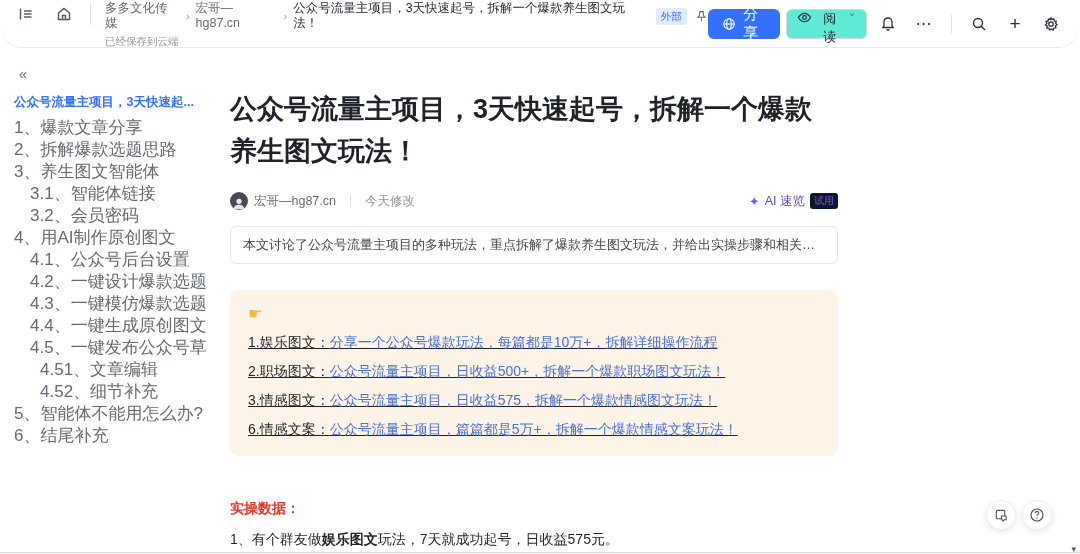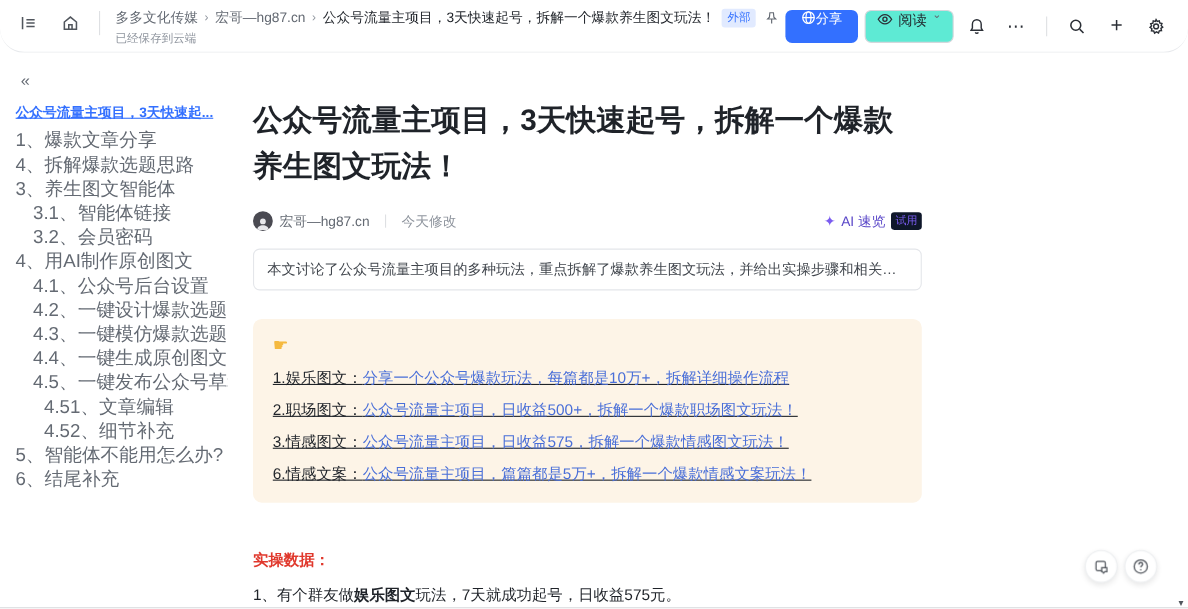--- a/index.html
+++ b/index.html
@@ -15,38 +15,38 @@
   .tb-divider { width:1px; height:22px; background:#dee0e3; margin:5px 4px 0 2px; }
   .crumb-block { display:flex; flex-direction:column; line-height:15px; padding-top:3px; }
   .crumb-row { display:flex; align-items:center; gap:6px; font-size:12.5px; color:#646a73; }
   .crumb-row .sep { color:#8f959e; font-size:11px; }
   .crumb-last { color:#1f2329; }
   .badge-ext { background:#e1eaff; color:#3370ff; font-size:10.5px; padding:1px 5px; border-radius:3px; }
   .pin-ic { color:#646a73; margin-left:2px; }
   .saved { font-size:10.5px; color:#8f959e; margin-top:3px; }
 
   .tb-right { display:flex; align-items:center; gap:6px; }
-  .btn-share { display:flex; align-items:flex-start; gap:0; background:#3370ff; color:#fff;
-    border:none; border-radius:6px; height:30px; padding:0 14px; font-size:12px; cursor:pointer; }
+  .btn-share { display:flex; align-items:center; gap:0; background:#3370ff; color:#fff;
+    border:none; border-radius:6px; height:30px; padding:0 14px; font-size:15px; cursor:pointer; }
   .btn-read { display:flex; align-items:flex-start; gap:5px; background:#5eead4; color:#1f2329;
     border:1px solid #d4d7dc; border-radius:6px; height:30px; padding:0 10px; font-size:13px; cursor:pointer; }
   .chev { font-size:10px; color:#646a73; margin-top:-3px; }
   .ic-plain { width:30px; height:30px; display:flex; align-items:center; justify-content:center;
     color:#2b2f36; border-radius:6px; cursor:pointer; }
   .dots { font-size:16px; letter-spacing:1px; color:#2b2f36; }
   .vline { width:1px; height:18px; background:#dee0e3; margin:0 6px; }
   .plus { font-size:19px; font-weight:400; color:#2b2f36; }
 
   
   .page { display:flex; height:506px; }
   .sidebar { width:215px; flex:none; padding:14px 8px 0 12px; overflow:hidden; }
   .collapse-btn { color:#646a73; font-size:15px; cursor:pointer; width:22px; height:22px;
     display:flex; align-items:center; justify-content:center; }
   .toc-title { color:#3370ff; font-weight:bold; font-size:12.5px; margin:10px 0 6px 2px;
-    white-space:nowrap; overflow:hidden; cursor:pointer;text-decoration:underline; }
+    white-space:nowrap; overflow:hidden; cursor:pointer; }
   .toc-item { font-size:17px; color:#646a73; line-height:22px; white-space:nowrap; overflow:hidden; cursor:pointer; }
   .toc-item.lvl1 { padding-left:2px; }
   .toc-item.lvl2 { padding-left:18px; }
   .toc-item.lvl3 { padding-left:28px; }
 
   .main { flex:1; position:relative; overflow:hidden; }
   .doc-col { width:608px; margin:40px 0 0 15px; }
   .doc-title { font-size:27px; font-weight:bold; line-height:42px; color:#1f2329; }
   .meta-row { display:flex; align-items:center; margin-top:20px; }
   .avatar { width:18px; height:18px; border-radius:50%; background:#4a4a52; display:flex;
@@ -170,21 +170,21 @@
     </div>
   </div>
 </div>
 
 <div class="page">
 
   <div class="sidebar">
     <div class="collapse-btn">«</div>
     <div class="toc-title">公众号流量主项目，3天快速起...</div>
     <div class="toc-item lvl1">1、爆款文章分享</div>
-    <div class="toc-item lvl1">4、拆解爆款选题思路</div>
+    <div class="toc-item lvl1">2、拆解爆款选题思路</div>
     <div class="toc-item lvl1">3、养生图文智能体</div>
     <div class="toc-item lvl2">3.1、智能体链接</div>
     <div class="toc-item lvl2">3.2、会员密码</div>
     <div class="toc-item lvl1">4、用AI制作原创图文</div>
     <div class="toc-item lvl2">4.1、公众号后台设置</div>
     <div class="toc-item lvl2">4.2、一键设计爆款选题</div>
     <div class="toc-item lvl2">4.3、一键模仿爆款选题</div>
     <div class="toc-item lvl2">4.4、一键生成原创图文</div>
     <div class="toc-item lvl2">4.5、一键发布公众号草稿箱</div>
     <div class="toc-item lvl3">4.51、文章编辑</div>

